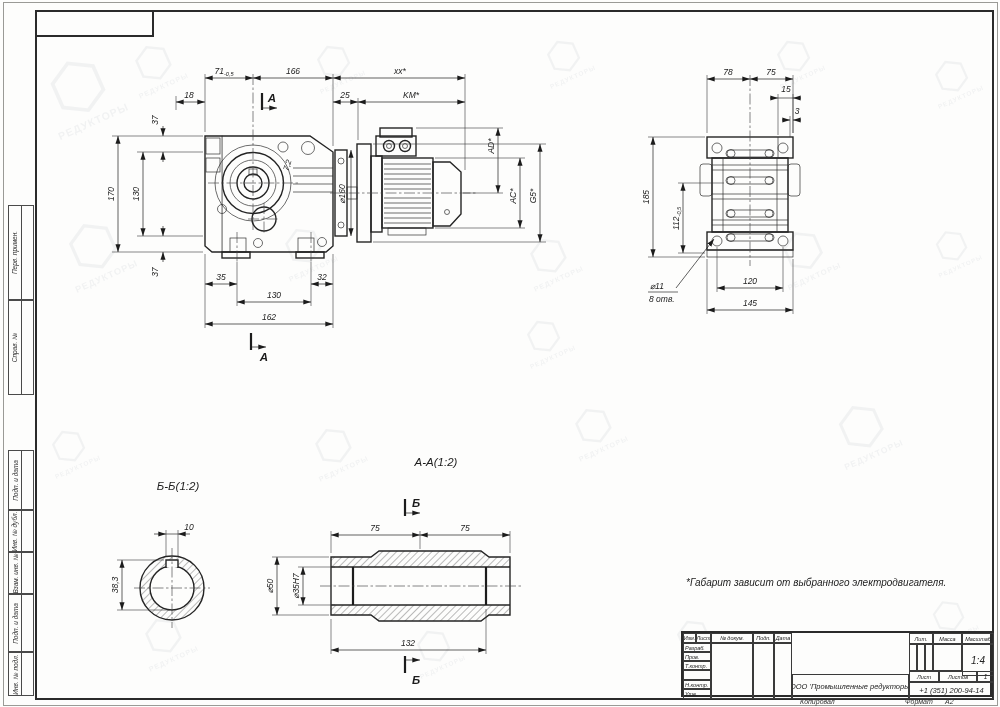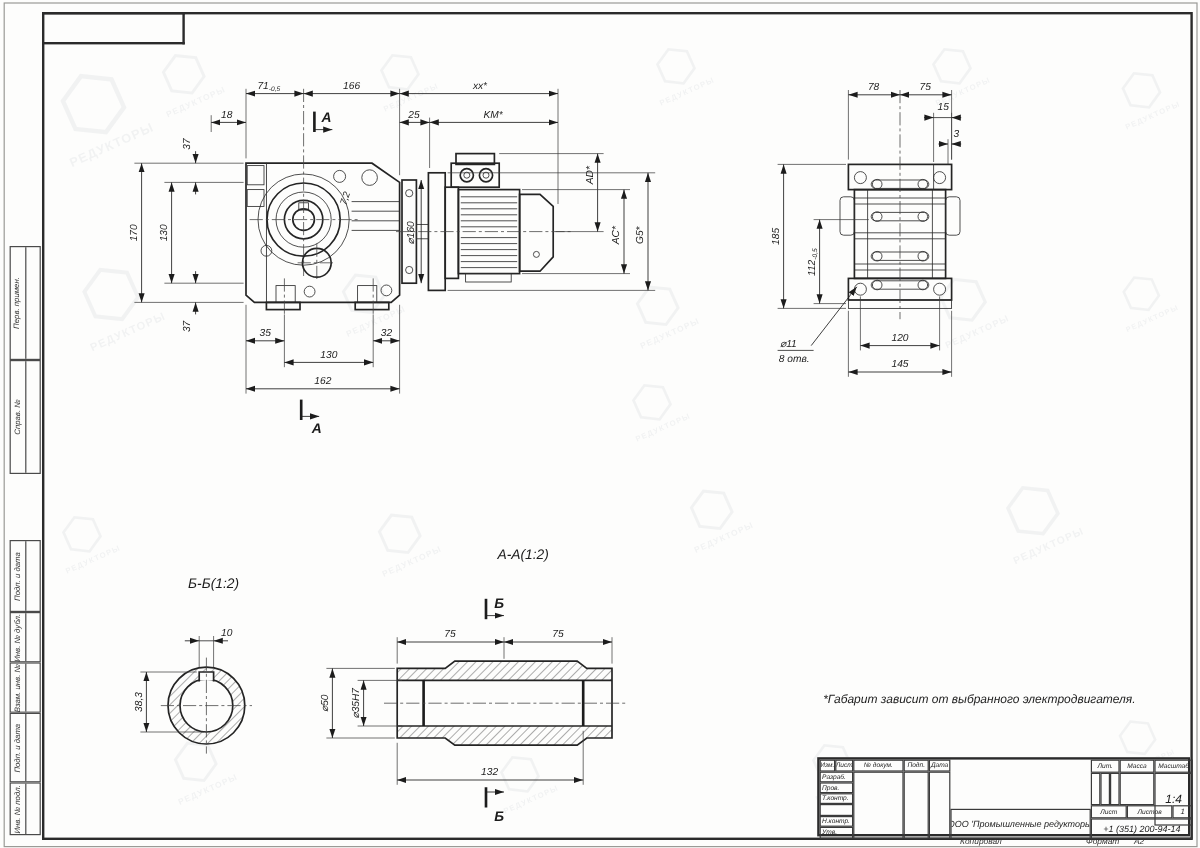--- a/index.html
+++ b/index.html
@@ -471,21 +471,21 @@
 
     <div class="tbc" style="left:109px;top:41px;width:117px;height:25px;font-size:7.5px;">ООО 'Промышленные редукторы'</div>
 
     <div class="tbc" style="left:226px;top:0;width:24px;height:11px;font-size:5.5px;">Лит.</div>
     <div class="tbc" style="left:250px;top:0;width:29px;height:11px;font-size:5.5px;">Масса</div>
     <div class="tbc" style="left:279px;top:0;width:32px;height:11px;font-size:5.5px;">Масштаб</div>
     <div class="tbc" style="left:226px;top:11px;width:8px;height:27px;"></div>
     <div class="tbc" style="left:234px;top:11px;width:8px;height:27px;"></div>
     <div class="tbc" style="left:242px;top:11px;width:8px;height:27px;"></div>
     <div class="tbc" style="left:250px;top:11px;width:29px;height:27px;"></div>
-    <div class="tbc" style="left:279px;top:11px;width:32px;height:44px;font-size:10px;">1:4</div>
+    <div class="tbc" style="left:279px;top:11px;width:32px;height:32px;font-size:10px;">1:4</div>
     <div class="tbc" style="left:226px;top:38px;width:30px;height:11px;font-size:5.5px;">Лист</div>
     <div class="tbc" style="left:256px;top:38px;width:38px;height:11px;font-size:5.5px;">Листов</div>
     <div class="tbc" style="left:294px;top:38px;width:17px;height:11px;font-size:6.5px;">1</div>
     <div class="tbc" style="left:226px;top:49px;width:85px;height:17px;font-size:7.5px;">+1 (351) 200-94-14</div>
   </div>
 
   <div class="under-frame" style="left:800px;top:698px;">Копировал</div>
   <div class="under-frame" style="left:905px;top:698px;">Формат</div>
   <div class="under-frame" style="left:945px;top:698px;">А2</div>
 

